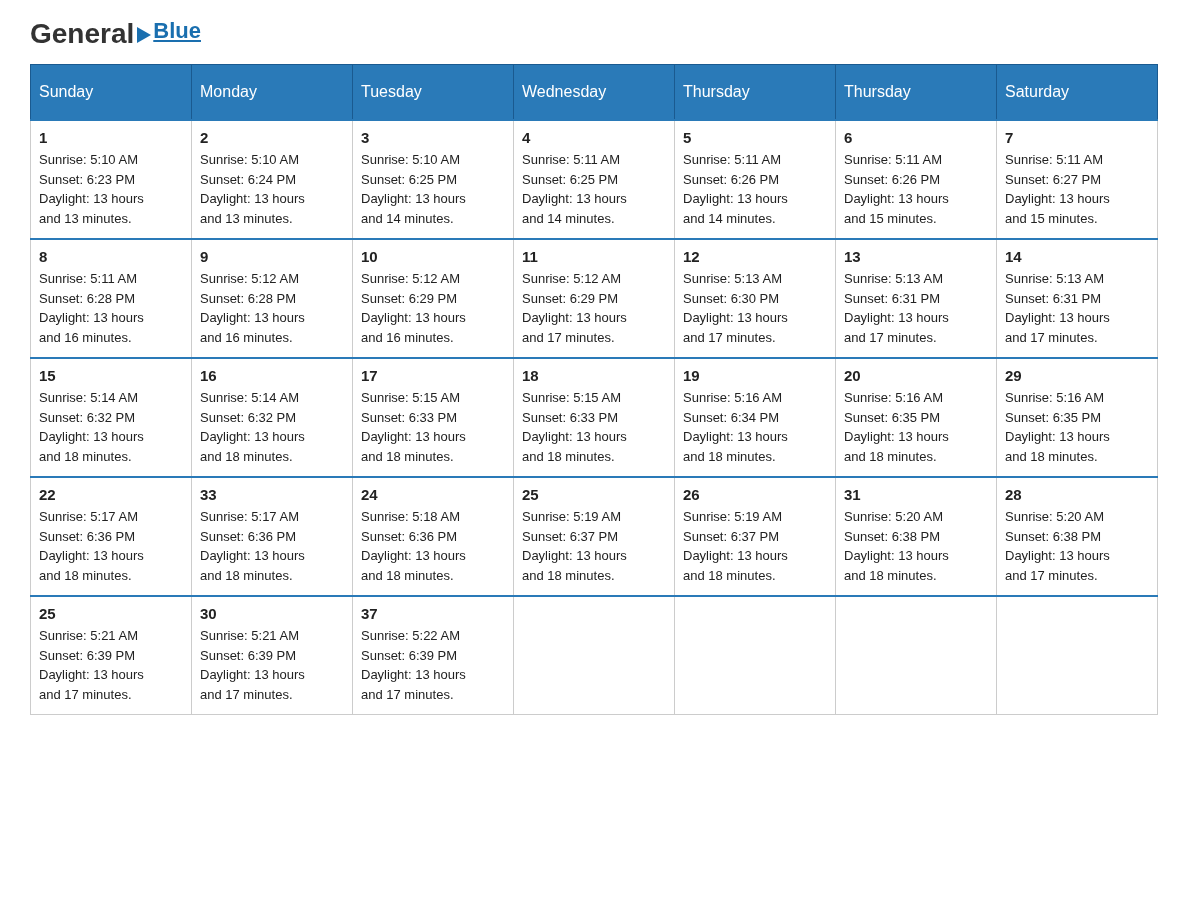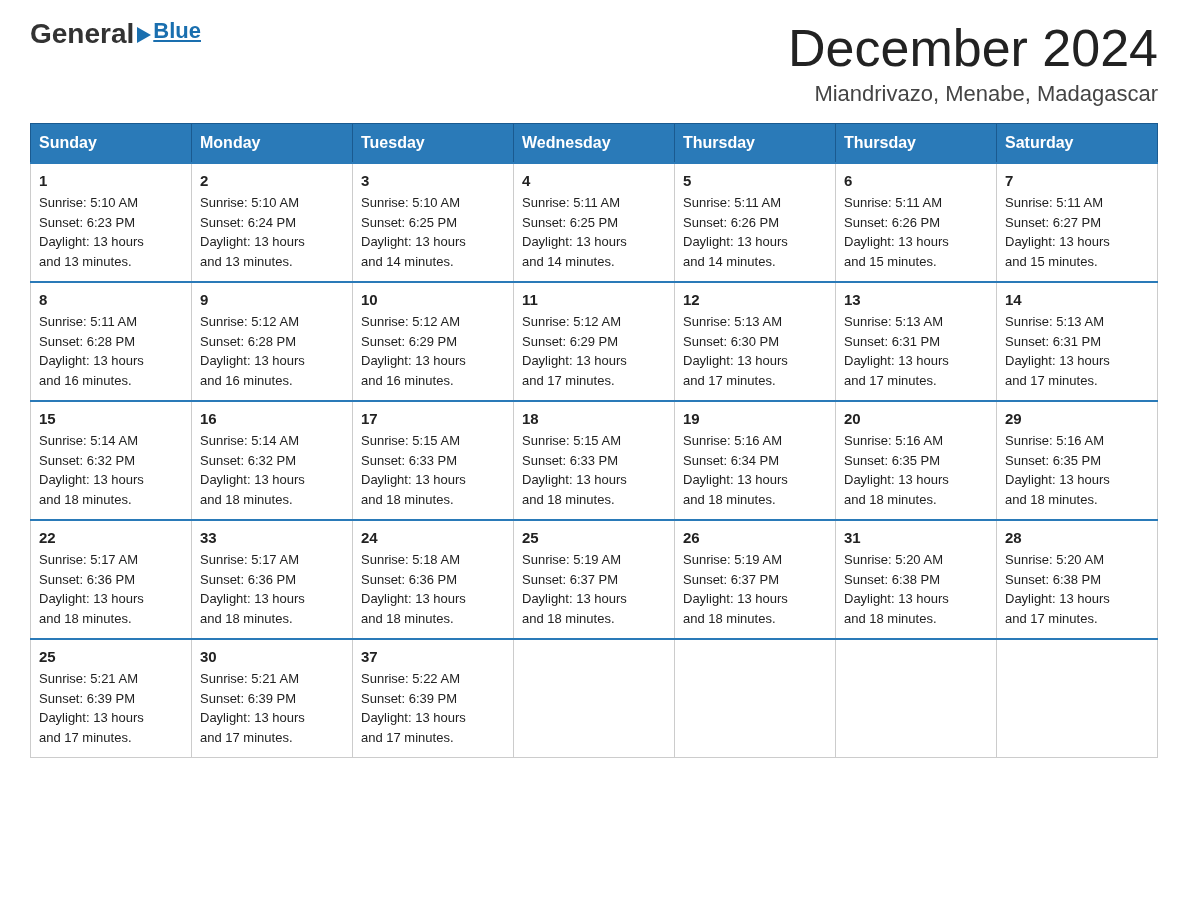--- a/index.html
+++ b/index.html
@@ -51,22 +51,22 @@
     }
     table {
       width: 100%;
       border-collapse: collapse;
       table-layout: fixed;
     }
     thead tr th {
       background-color: #2a7ab8;
       color: #fff;
       font-size: 16px;
-      font-weight: bold;
-      padding: 10px 8px;
+      font-weight: normal;
+      padding: 18px 8px;
       text-align: left;
       border: 1px solid #1a5a90;
     }
     tbody tr td {
       vertical-align: top;
       padding: 8px 8px 10px 8px;
       font-size: 13px;
       color: #222;
       border: 1px solid #ccc;
       border-top: 2px solid #2a7ab8;
@@ -93,24 +93,20 @@
 </head>
 <body>
 
 <div class="header">
   <div class="logo">
     <div style="display:flex; align-items:center;">
       <span class="logo-text">General</span>
       <span style="display:inline-block; width:0; height:0; border-left:14px solid #1a6faf; border-top:8px solid transparent; border-bottom:8px solid transparent; margin-left:3px; margin-top:2px;"></span>
     </div>
     <div class="logo-line2">Blue</div>
-  </div>
-  <div class="title-block">
-    <div class="month-title">December 2024</div>
-    <div class="location-title">Miandrivazo, Menabe, Madagascar</div>
   </div>
 </div>
 
 <table>
   <thead>
     <tr>
       <th>Sunday</th>
       <th>Monday</th>
       <th>Tuesday</th>
       <th>Wednesday</th>

